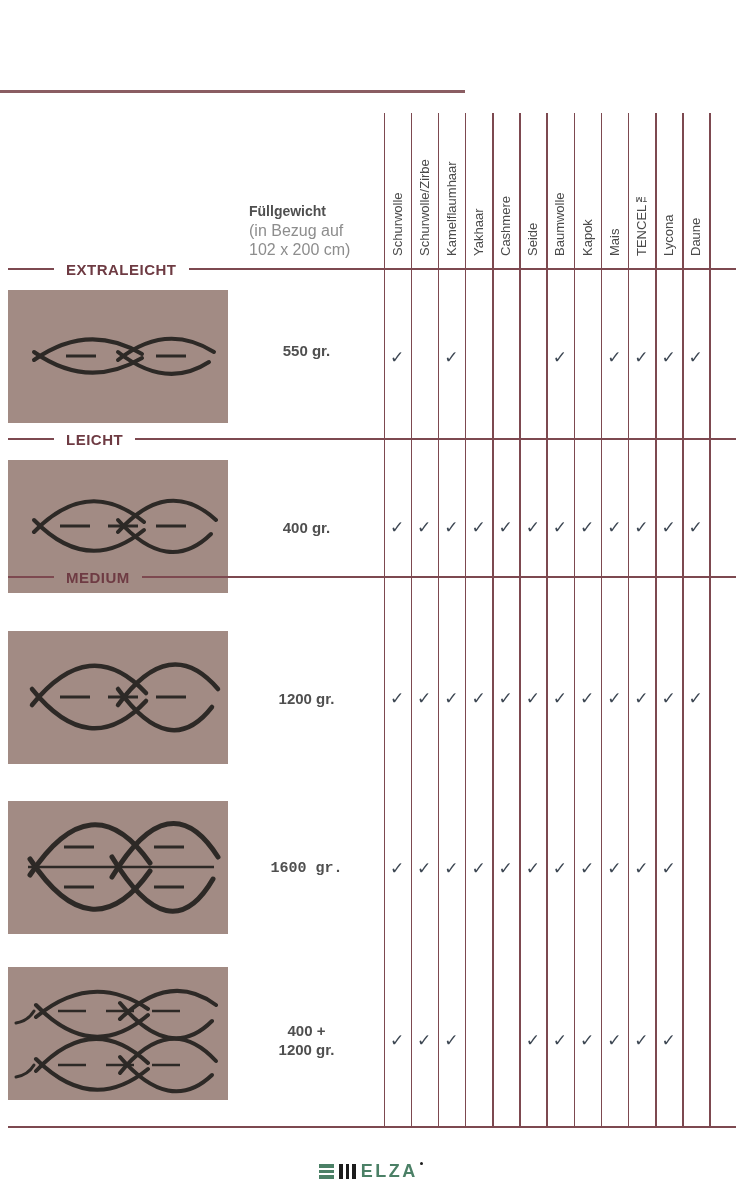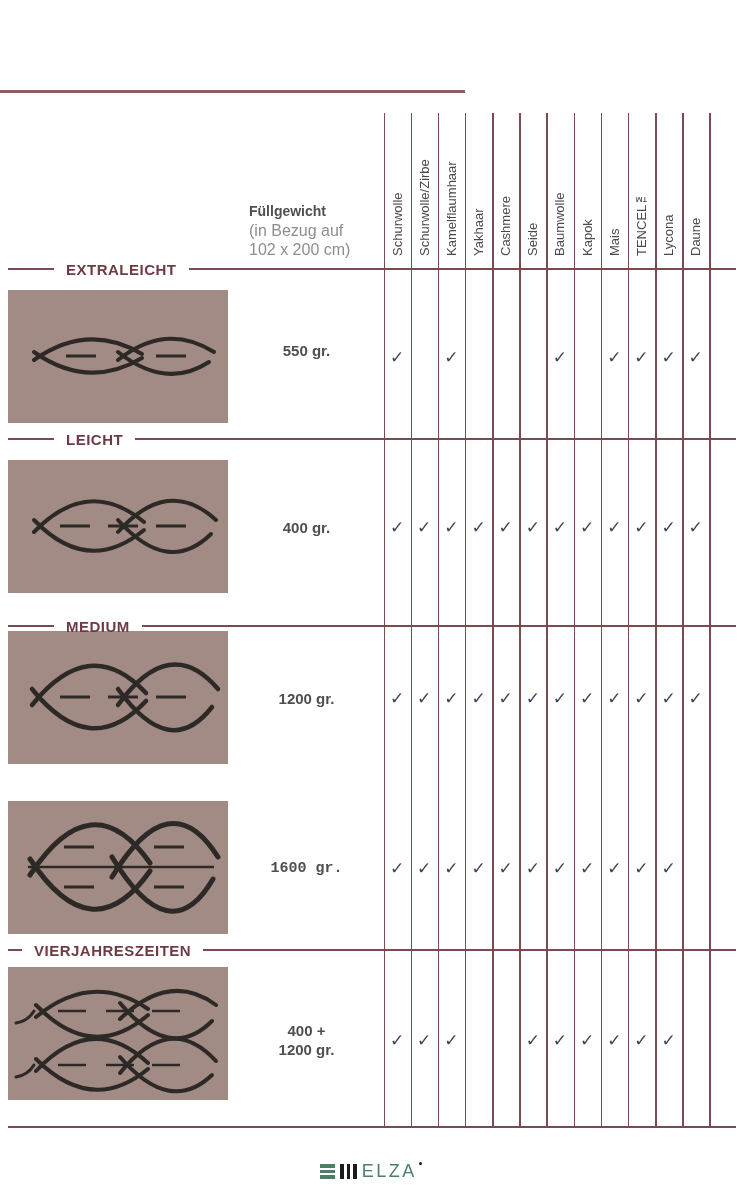--- a/index.html
+++ b/index.html
@@ -55,21 +55,21 @@
   .check{
     position:absolute;transform:translate(-50%,-50%);
     font-size:17px;color:var(--check);font-family:"DejaVu Sans",sans-serif;
   }
   
   .bottom-rule{position:absolute;left:8px;right:6px;top:1126px;height:2px;background:var(--line-maroon);}
   .logo{position:absolute;left:0;right:0;top:1161px;display:flex;justify-content:center;align-items:center;gap:5px;}
   .logo-eq i{display:block;width:15px;height:3.2px;background:var(--green);margin:2.4px 0;}
   .logo-bars{display:flex;gap:2.5px;}
   .logo-bars i{display:block;width:3.8px;height:15px;background:#1c1c1c;}
-  .logo-text{color:var(--green);font-weight:normal;font-size:18px;letter-spacing:2.5px;}
+  .logo-text{color:var(--green);font-weight:bold;font-size:18px;letter-spacing:2.5px;}
   .logo-dot{width:3px;height:3px;border-radius:50%;background:#1c1c1c;align-self:flex-start;margin:1px 0 0 -3px;}
 </style>
 </head>
 <body>
 
 <div class="page">
 
   <div class="title-rule"></div>
 
   <div>
@@ -149,21 +149,21 @@
         <path d="M52 66 H82"></path>
           <path d="M100 66 H130"></path>
           <path d="M148 66 H178"></path>
       </g>
     </svg>
   </div>
   <div class="weight" style="top:527px;">
       <div>400 gr.</div>
     </div>
 
-  <div class="sec" style="top:615px;">
+  <div class="sec" style="top:566px;">
     <span class="sec-line left"></span>
     <span class="sec-label">MEDIUM</span>
     <span class="sec-line right"></span>
   </div>
   <div class="illus" style="top:631px;">
     <svg width="220" height="133" viewBox="0 0 220 133">
       <g fill="none" stroke="#2d2926" stroke-width="4.5" stroke-linecap="round">
         <path d="M24 74 Q82 2 138 62"></path>
           <path d="M24 58 Q82 130 138 70"></path>
         <path d="M110 74 Q162 2 210 58"></path>
@@ -194,25 +194,20 @@
           <path d="M146 46 H176"></path>
         <path d="M56 86 H86"></path>
           <path d="M146 86 H176"></path>
       </g>
     </svg>
   </div>
   <div class="weight" style="top:868px;font-family:Liberation Mono, monospace;">
       <div>1600 gr.</div>
     </div>
 
-  <div class="sec" style="top:939px;">
-    <span class="sec-line left narrow"></span>
-    <span class="sec-label">VIERJAHRESZEITEN</span>
-    <span class="sec-line right"></span>
-  </div>
   <div class="illus" style="top:967px;">
     <svg width="220" height="133" viewBox="0 0 220 133">
       <g fill="none" stroke="#2d2926" stroke-width="4" stroke-linecap="round">
         <path d="M28 50 Q84 4 140 42"></path>
           <path d="M28 38 Q84 96 140 48"></path>
         <path d="M112 52 Q162 4 208 38"></path>
           <path d="M112 36 Q162 96 204 54"></path>
         <path d="M28 104 Q84 44 140 96"></path>
           <path d="M28 92 Q84 148 140 102"></path>
         <path d="M112 106 Q162 44 208 94"></path>

